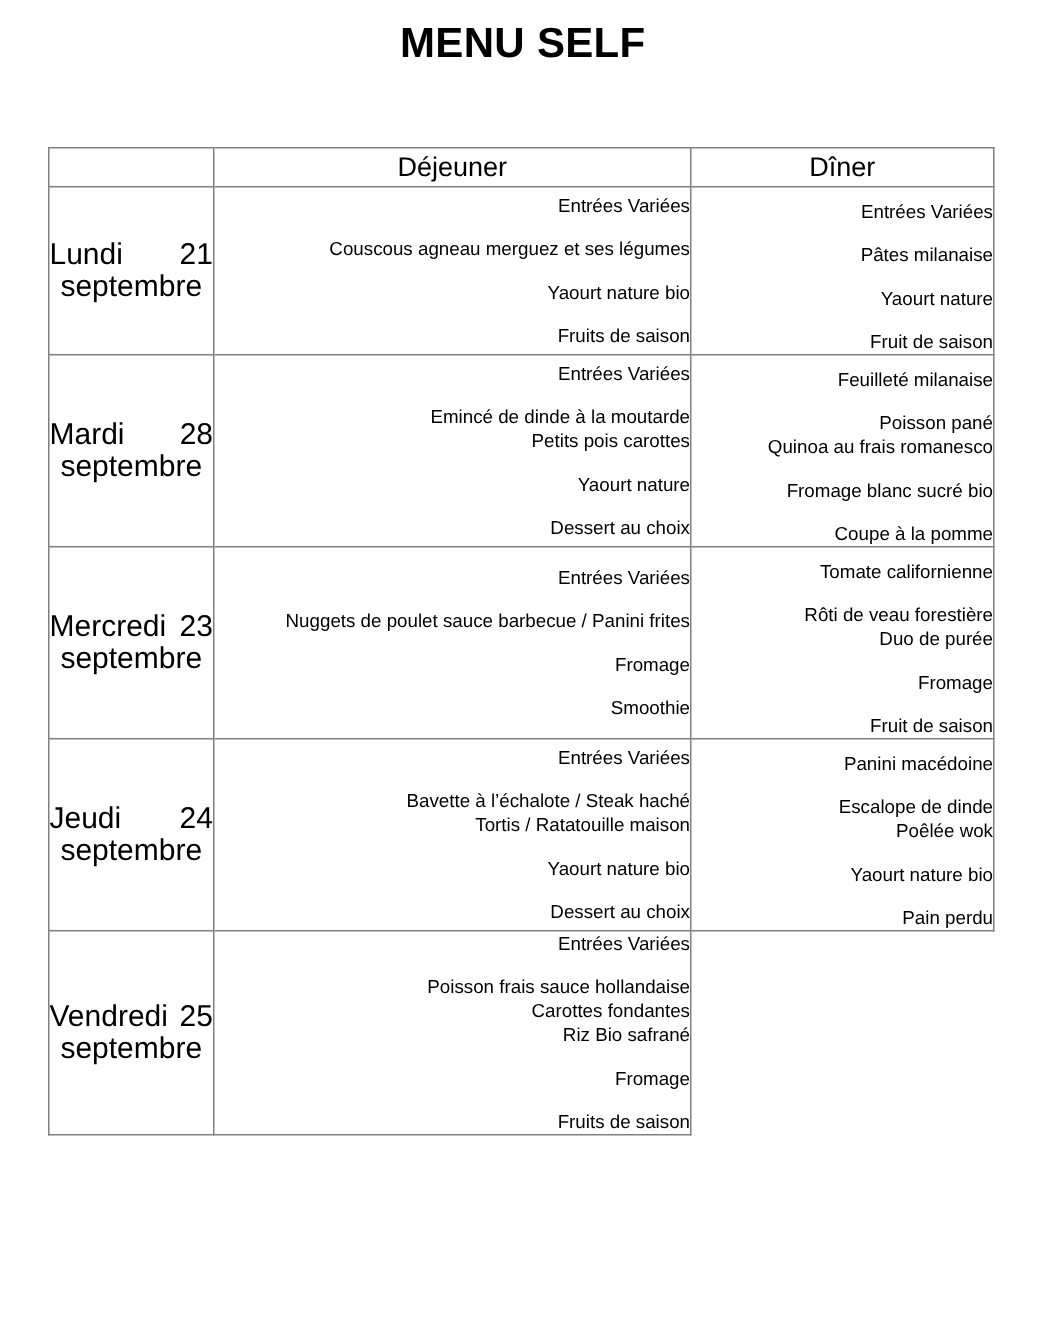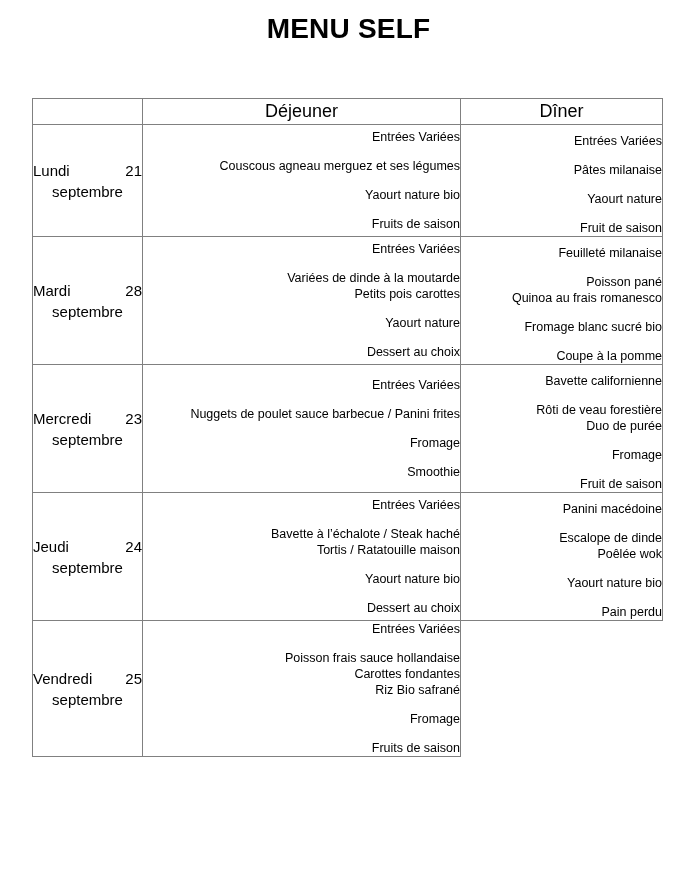--- a/index.html
+++ b/index.html
@@ -64,21 +64,21 @@
     height: 25px;
     text-align: center;
     font-size: 18px;
     line-height: 25px;
   }
 
   
   .day-cell {
     text-align: justify;
     text-align-last: justify;
-    font-size: 15px;
+    font-size: 20px;
     line-height: 21px;
     padding: 0 9px;
   }
   .day-cell .day-line {
     display: block;
   }
   .day-cell .day-line.natural {
     text-align: center;
     text-align-last: center;
   }
@@ -167,21 +167,21 @@
         <tr>
           <td class="day-cell">
             <span class="day-line">Mardi   28</span>
             <span class="day-line natural">septembre</span>
           </td>
           <td class="meal-cell lunch">
             <div class="meal-group">
               <span class="meal-line">Entrées Variées</span>
             </div>
             <div class="meal-group">
-              <span class="meal-line">Variées de dinde à la moutarde</span>
+              <span class="meal-line">Emincé de dinde à la moutarde</span>
               <span class="meal-line">Petits pois carottes</span>
             </div>
             <div class="meal-group">
               <span class="meal-line">Yaourt nature</span>
             </div>
             <div class="meal-group">
               <span class="meal-line">Dessert au choix</span>
             </div>
           </td>
           <td class="meal-cell dinner">
@@ -214,21 +214,21 @@
             </div>
             <div class="meal-group">
               <span class="meal-line">Fromage</span>
             </div>
             <div class="meal-group">
               <span class="meal-line">Smoothie</span>
             </div>
           </td>
           <td class="meal-cell dinner">
             <div class="meal-group">
-              <span class="meal-line">Bavette californienne</span>
+              <span class="meal-line">Tomate californienne</span>
             </div>
             <div class="meal-group">
               <span class="meal-line">Rôti de veau forestière</span>
               <span class="meal-line">Duo de purée</span>
             </div>
             <div class="meal-group">
               <span class="meal-line">Fromage</span>
             </div>
             <div class="meal-group">
               <span class="meal-line">Fruit de saison</span>

